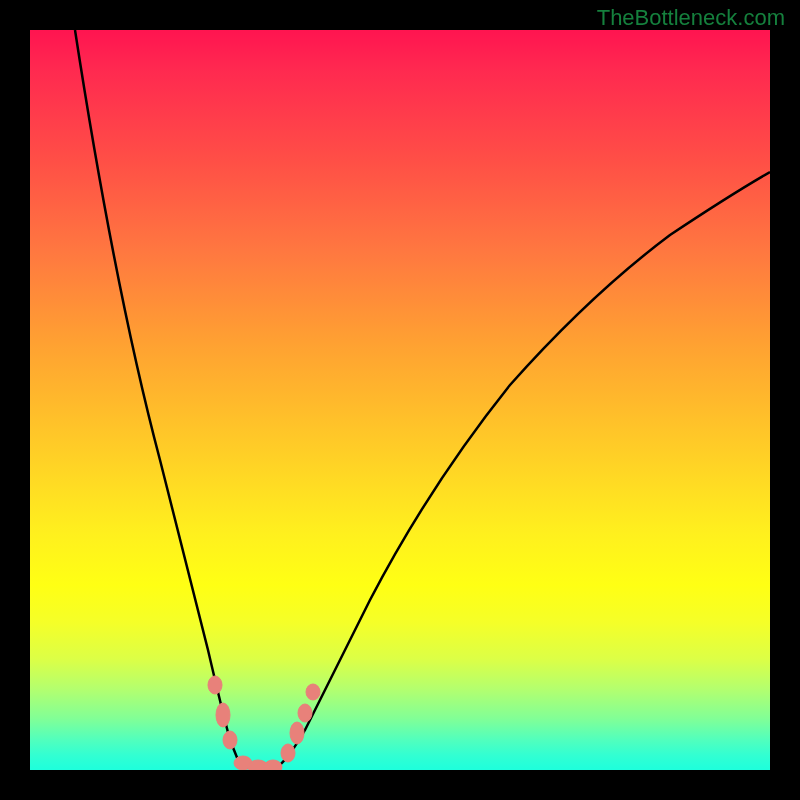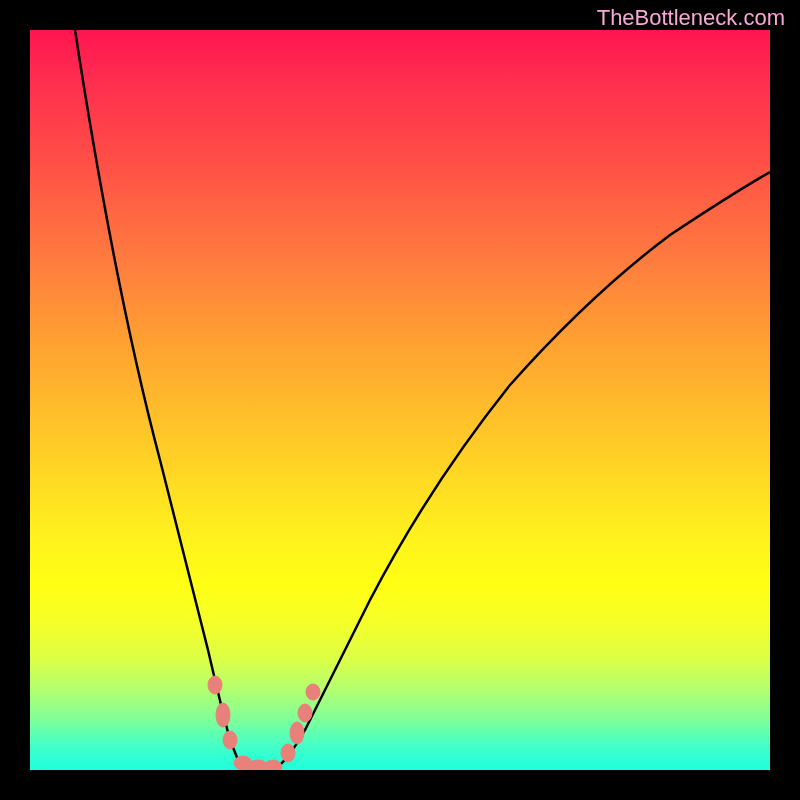--- a/index.html
+++ b/index.html
@@ -13,21 +13,21 @@
       background: #000;
       position: relative;
       overflow: hidden;
     }
     .watermark {
       position: absolute;
       top: 5px;
       right: 15px;
       font-family: Arial, sans-serif;
       font-size: 22px;
-      color: #f9a8d4;
+      color: #15803d;
       z-index: 10;
     }
     .chart-area {
       position: absolute;
       top: 30px;
       left: 30px;
       width: 740px;
       height: 740px;
       background: linear-gradient(to bottom,
         #ff1450 0%,

